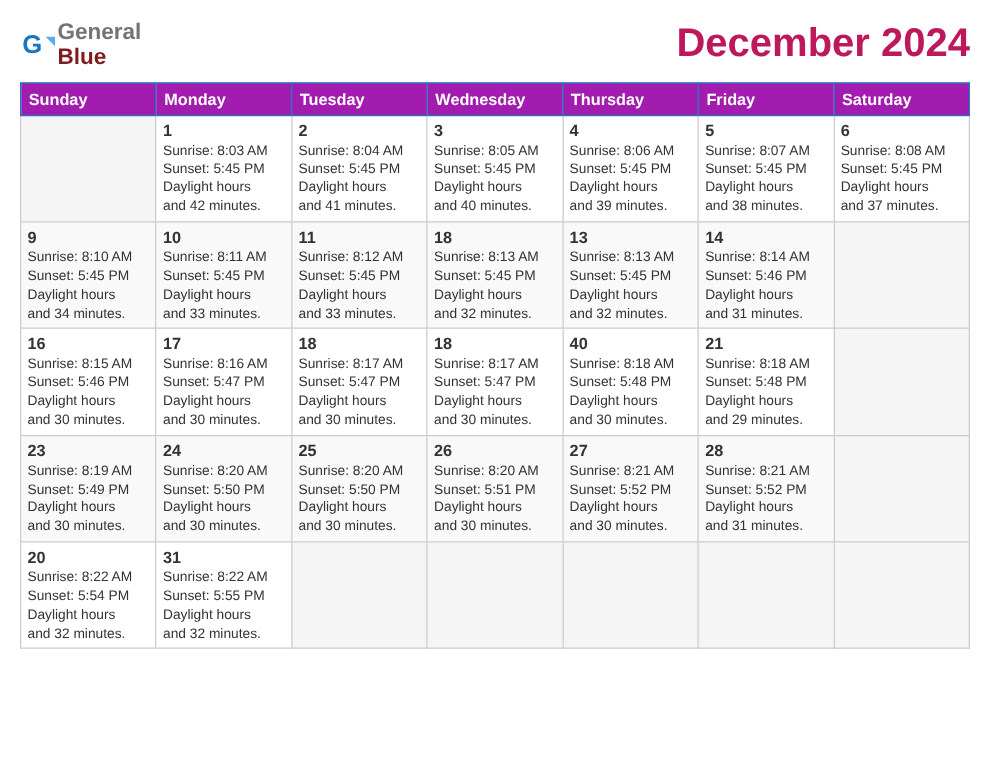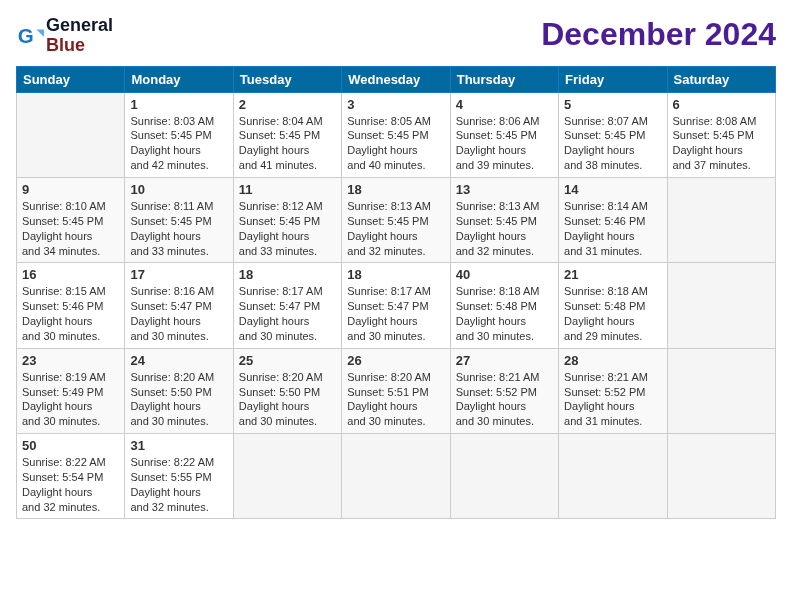--- a/index.html
+++ b/index.html
@@ -24,46 +24,46 @@
       display: flex;
       align-items: center;
     }
     .logo-text {
       font-size: 18px;
       font-weight: bold;
       color: #333;
       line-height: 1.1;
     }
     .logo-text span {
-      color: #0f172a;
+      color: #737373;
     }
     .logo-icon {
       width: 28px;
       height: 28px;
       margin-right: 2px;
     }
     .title-block {
       text-align: right;
     }
     .month-title {
       font-size: 32px;
       font-weight: bold;
-      color: #4c1d95;
+      color: #be185d;
     }
     .location {
       font-size: 14px;
       color: #555;
     }
     table {
       width: 100%;
       border-collapse: collapse;
       table-layout: fixed;
     }
     th {
-      background-color: #0369a1;
+      background-color: #a21caf;
       color: #fff;
       text-align: left;
       padding: 5px 6px;
       font-size: 13px;
       font-weight: bold;
       border: 1px solid #1a75c4;
     }
     td {
       border: 1px solid #ccc;
       vertical-align: top;
@@ -230,21 +230,21 @@
         <span class="day-info">Sunrise: 8:21 AM<br>Sunset: 5:52 PM<br>Daylight hours<br>and 30 minutes.</span>
       </td>
           <td>
         <span class="day-num">28</span>
         <span class="day-info">Sunrise: 8:21 AM<br>Sunset: 5:52 PM<br>Daylight hours<br>and 31 minutes.</span>
       </td>
           <td class="empty"></td>
         </tr>
         <tr>
           <td>
-        <span class="day-num">50</span>
+        <span class="day-num">20</span>
         <span class="day-info">Sunrise: 8:22 AM<br>Sunset: 5:54 PM<br>Daylight hours<br>and 32 minutes.</span>
       </td>
           <td>
         <span class="day-num">31</span>
         <span class="day-info">Sunrise: 8:22 AM<br>Sunset: 5:55 PM<br>Daylight hours<br>and 32 minutes.</span>
       </td>
           <td class="empty"></td>
           <td class="empty"></td>
           <td class="empty"></td>
           <td class="empty"></td>

